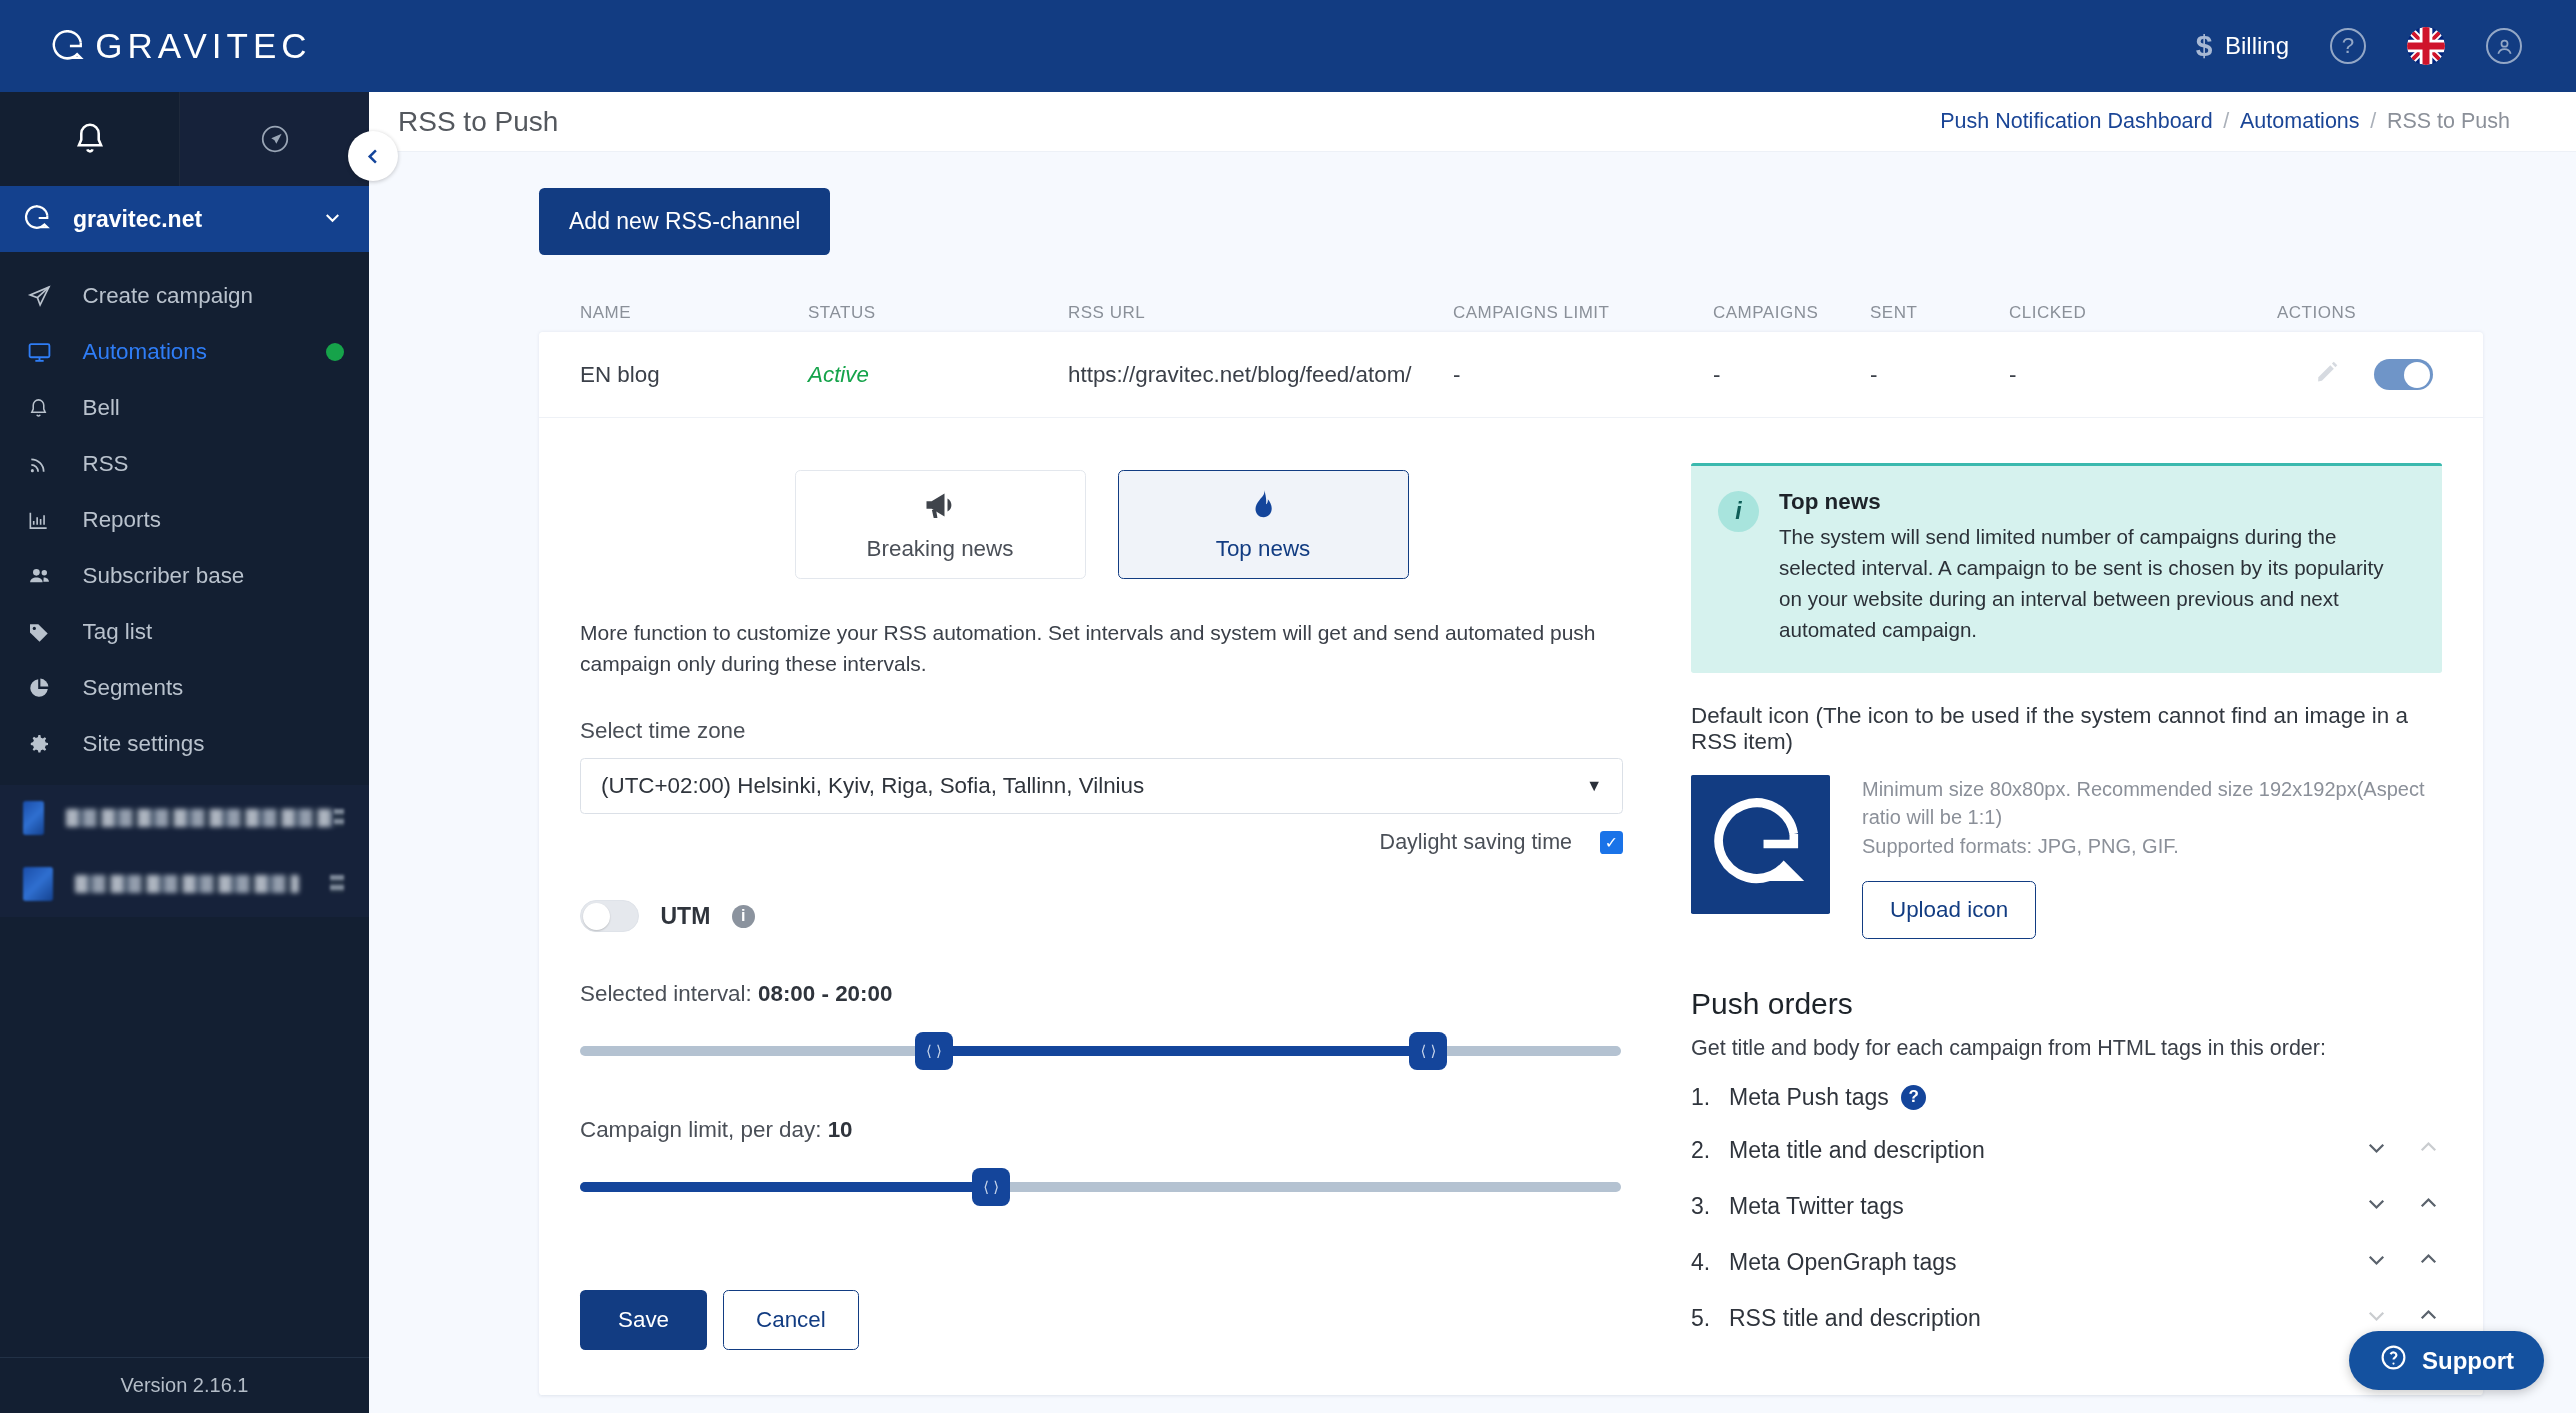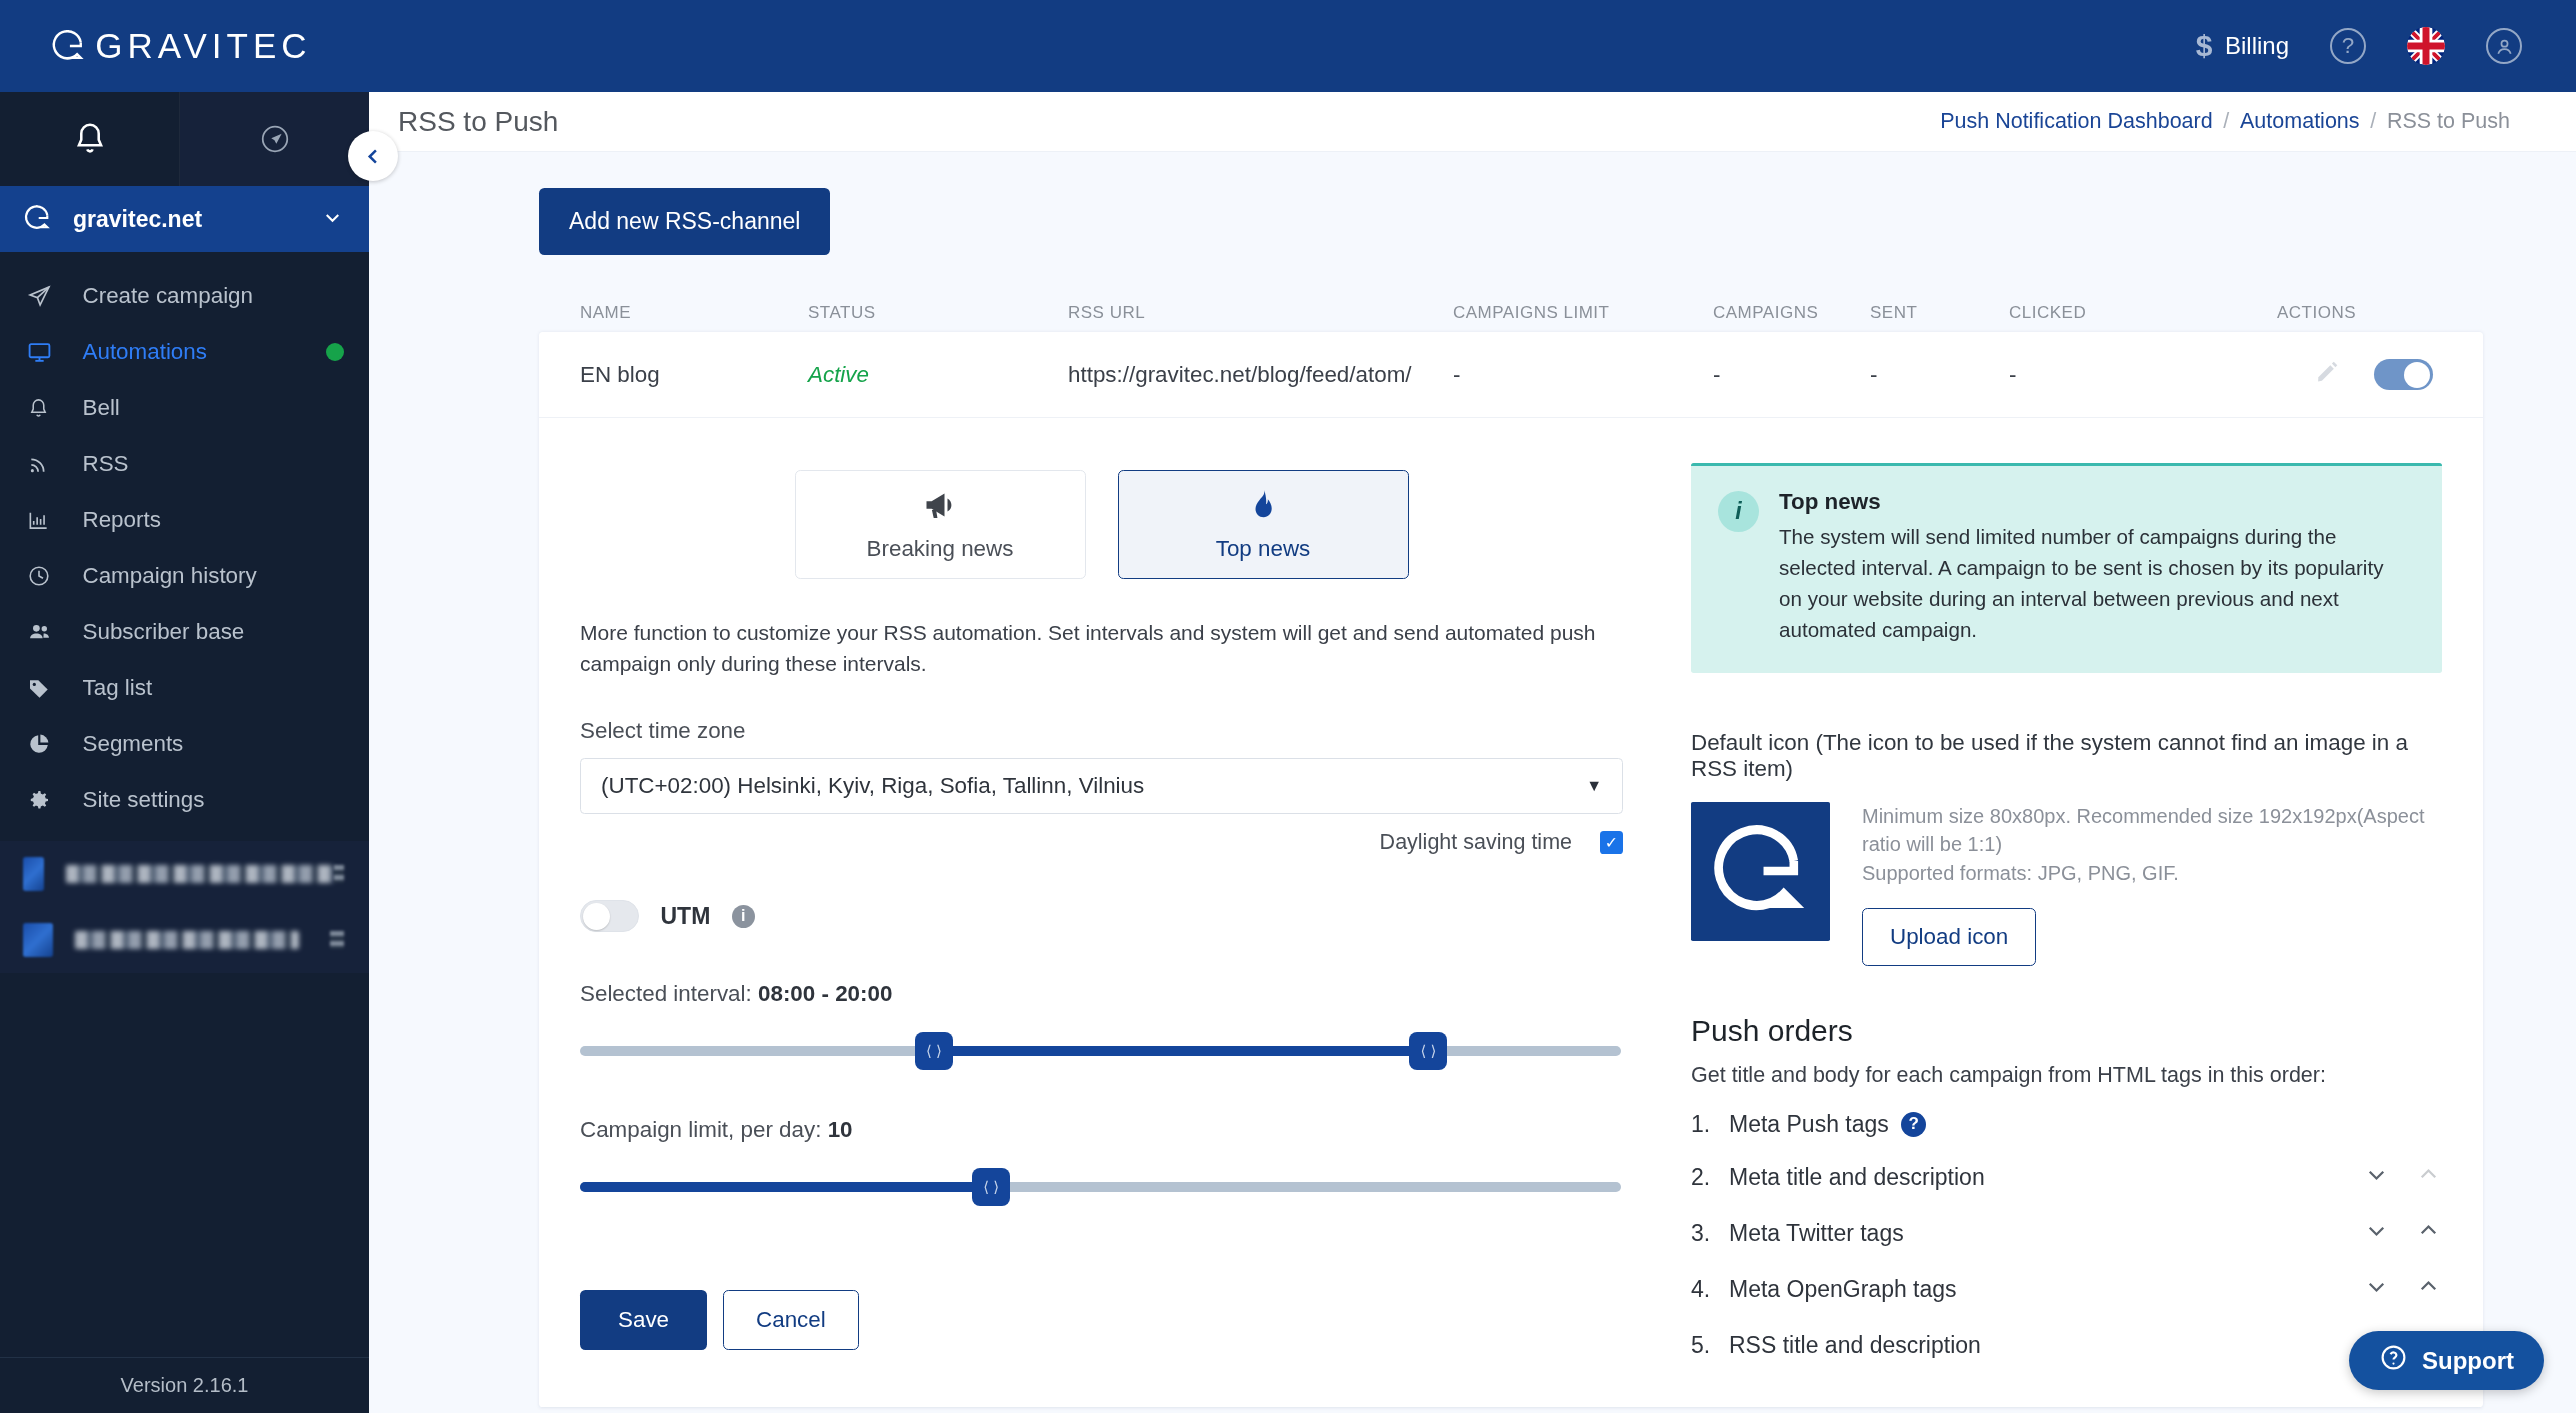--- a/index.html
+++ b/index.html
@@ -242,21 +242,21 @@
     padding: 23px 30px 27px 27px; display: flex; gap: 20px;
   }
   .callout-icon {
     width: 41px; height: 41px; border-radius: 50%; background: #a8e4dd;
     display: flex; align-items: center; justify-content: center;
     color: #0e5d57; font-size: 23px; font-weight: 700; font-style: italic;
     flex: 0 0 41px; margin-top: 1.8px;
   }
   .callout-title { font-size: 22.4px; color: #1d2329; font-weight: 700; }
   .callout-body { font-size: 20.6px; color: #2b3138; line-height: 1.5; margin-top: 7.2px; }
-  .icon-section-title { margin-top: 57px; font-size: 22.4px; color: #31373f; }
+  .icon-section-title { margin-top: 30px; font-size: 22.4px; color: #31373f; }
   .icon-row { margin-top: 20px; display: flex; gap: 32px; }
   .icon-preview {
     width: 139px; height: 139px; background: #123c82; border-radius: 1.8px;
     display: flex; align-items: center; justify-content: center; flex: 0 0 139px;
   }
   .icon-hint { font-size: 20px; color: #8b9099; line-height: 1.42; }
   .btn-upload {
     margin-top: 21.5px; background: #fff; color: #123c82; border: 1.3px solid #123c82;
     border-radius: 5.4px; font-size: 22.4px; padding: 15px 27px; cursor: pointer;
     font-family: inherit;
@@ -402,29 +402,20 @@
         <span class="lbl">RSS</span>
       </div>
       <div class="nav-item">
         <span class="ic">
           <svg width="23" height="23" viewBox="0 0 24 24" fill="none" stroke="#b9c2cd" stroke-width="1.7">
               <path d="M3.5 4v16h17"></path>
               <path d="M7 16.5v-4M10.6 16.5V8.5M14.2 16.5v-6M17.8 16.5V6.5"></path>
             </svg>
         </span>
         <span class="lbl">Reports</span>
-      </div>
-      <div class="nav-item">
-        <span class="ic">
-          <svg width="24" height="24" viewBox="0 0 24 24" fill="none" stroke="#b9c2cd" stroke-width="1.6">
-              <circle cx="12" cy="12" r="8.8"></circle>
-              <path d="M12 6.8V12l4 2.3"></path>
-            </svg>
-        </span>
-        <span class="lbl">Campaign history</span>
       </div>
       <div class="nav-item">
         <span class="ic">
           <svg width="25" height="25" viewBox="0 0 24 24" fill="#b9c2cd">
               <circle cx="9" cy="8" r="3.2"></circle>
               <circle cx="16.6" cy="8.4" r="2.6"></circle>
               <path d="M3 17.5c0-3 2.7-4.6 6-4.6s6 1.6 6 4.6z"></path>
               <path d="M16 13c2.8 0 5 1.5 5 4.1h-5.3z"></path>
             </svg>
         </span>

